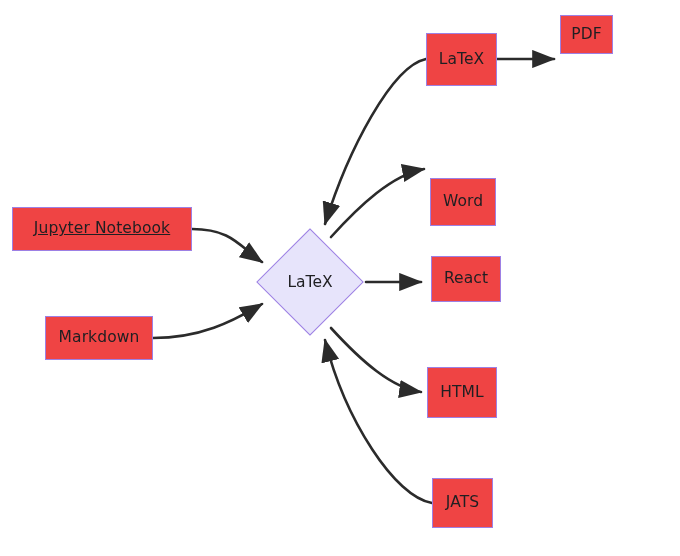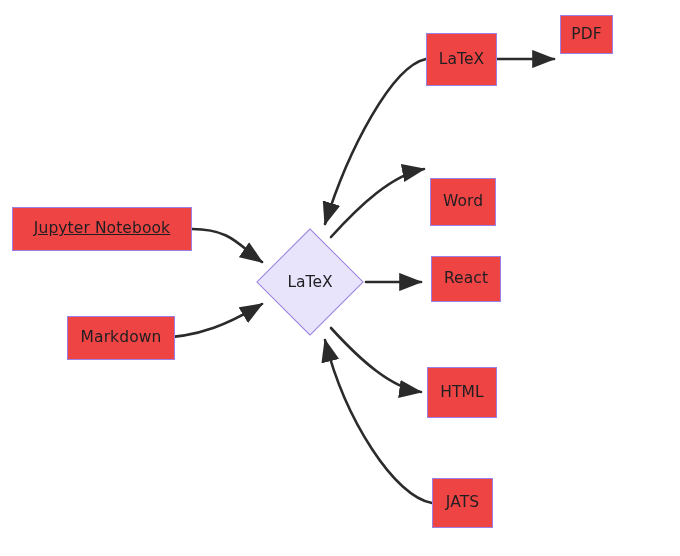--- a/index.html
+++ b/index.html
@@ -103,21 +103,21 @@
       <path d="M 432,503 C 395,497 345,420 325,340" marker-end="url(#arrowhead)"></path>
 
       <path d="M 497,59 L 554,59" marker-end="url(#arrowhead)"></path>
     </g>
   </svg>
 
   <div class="node" style="left:12px; top:207px; width:180px; height:44px;text-decoration:underline;">
     <span class="node-label">Jupyter Notebook</span>
   </div>
 
-  <div class="node" style="left:45px; top:316px; width:108px; height:44px;margin-left:22px;">
+  <div class="node" style="left:45px; top:316px; width:108px; height:44px;">
     <span class="node-label">Markdown</span>
   </div>
 
   <div class="diamond-wrap" style="left:254px; top:228px;">
     <div class="diamond-shape"></div>
     <div class="diamond-label">LaTeX</div>
   </div>
 
   <div class="node" style="left:426px; top:33px; width:71px; height:53px;">
     <span class="node-label">LaTeX</span>

